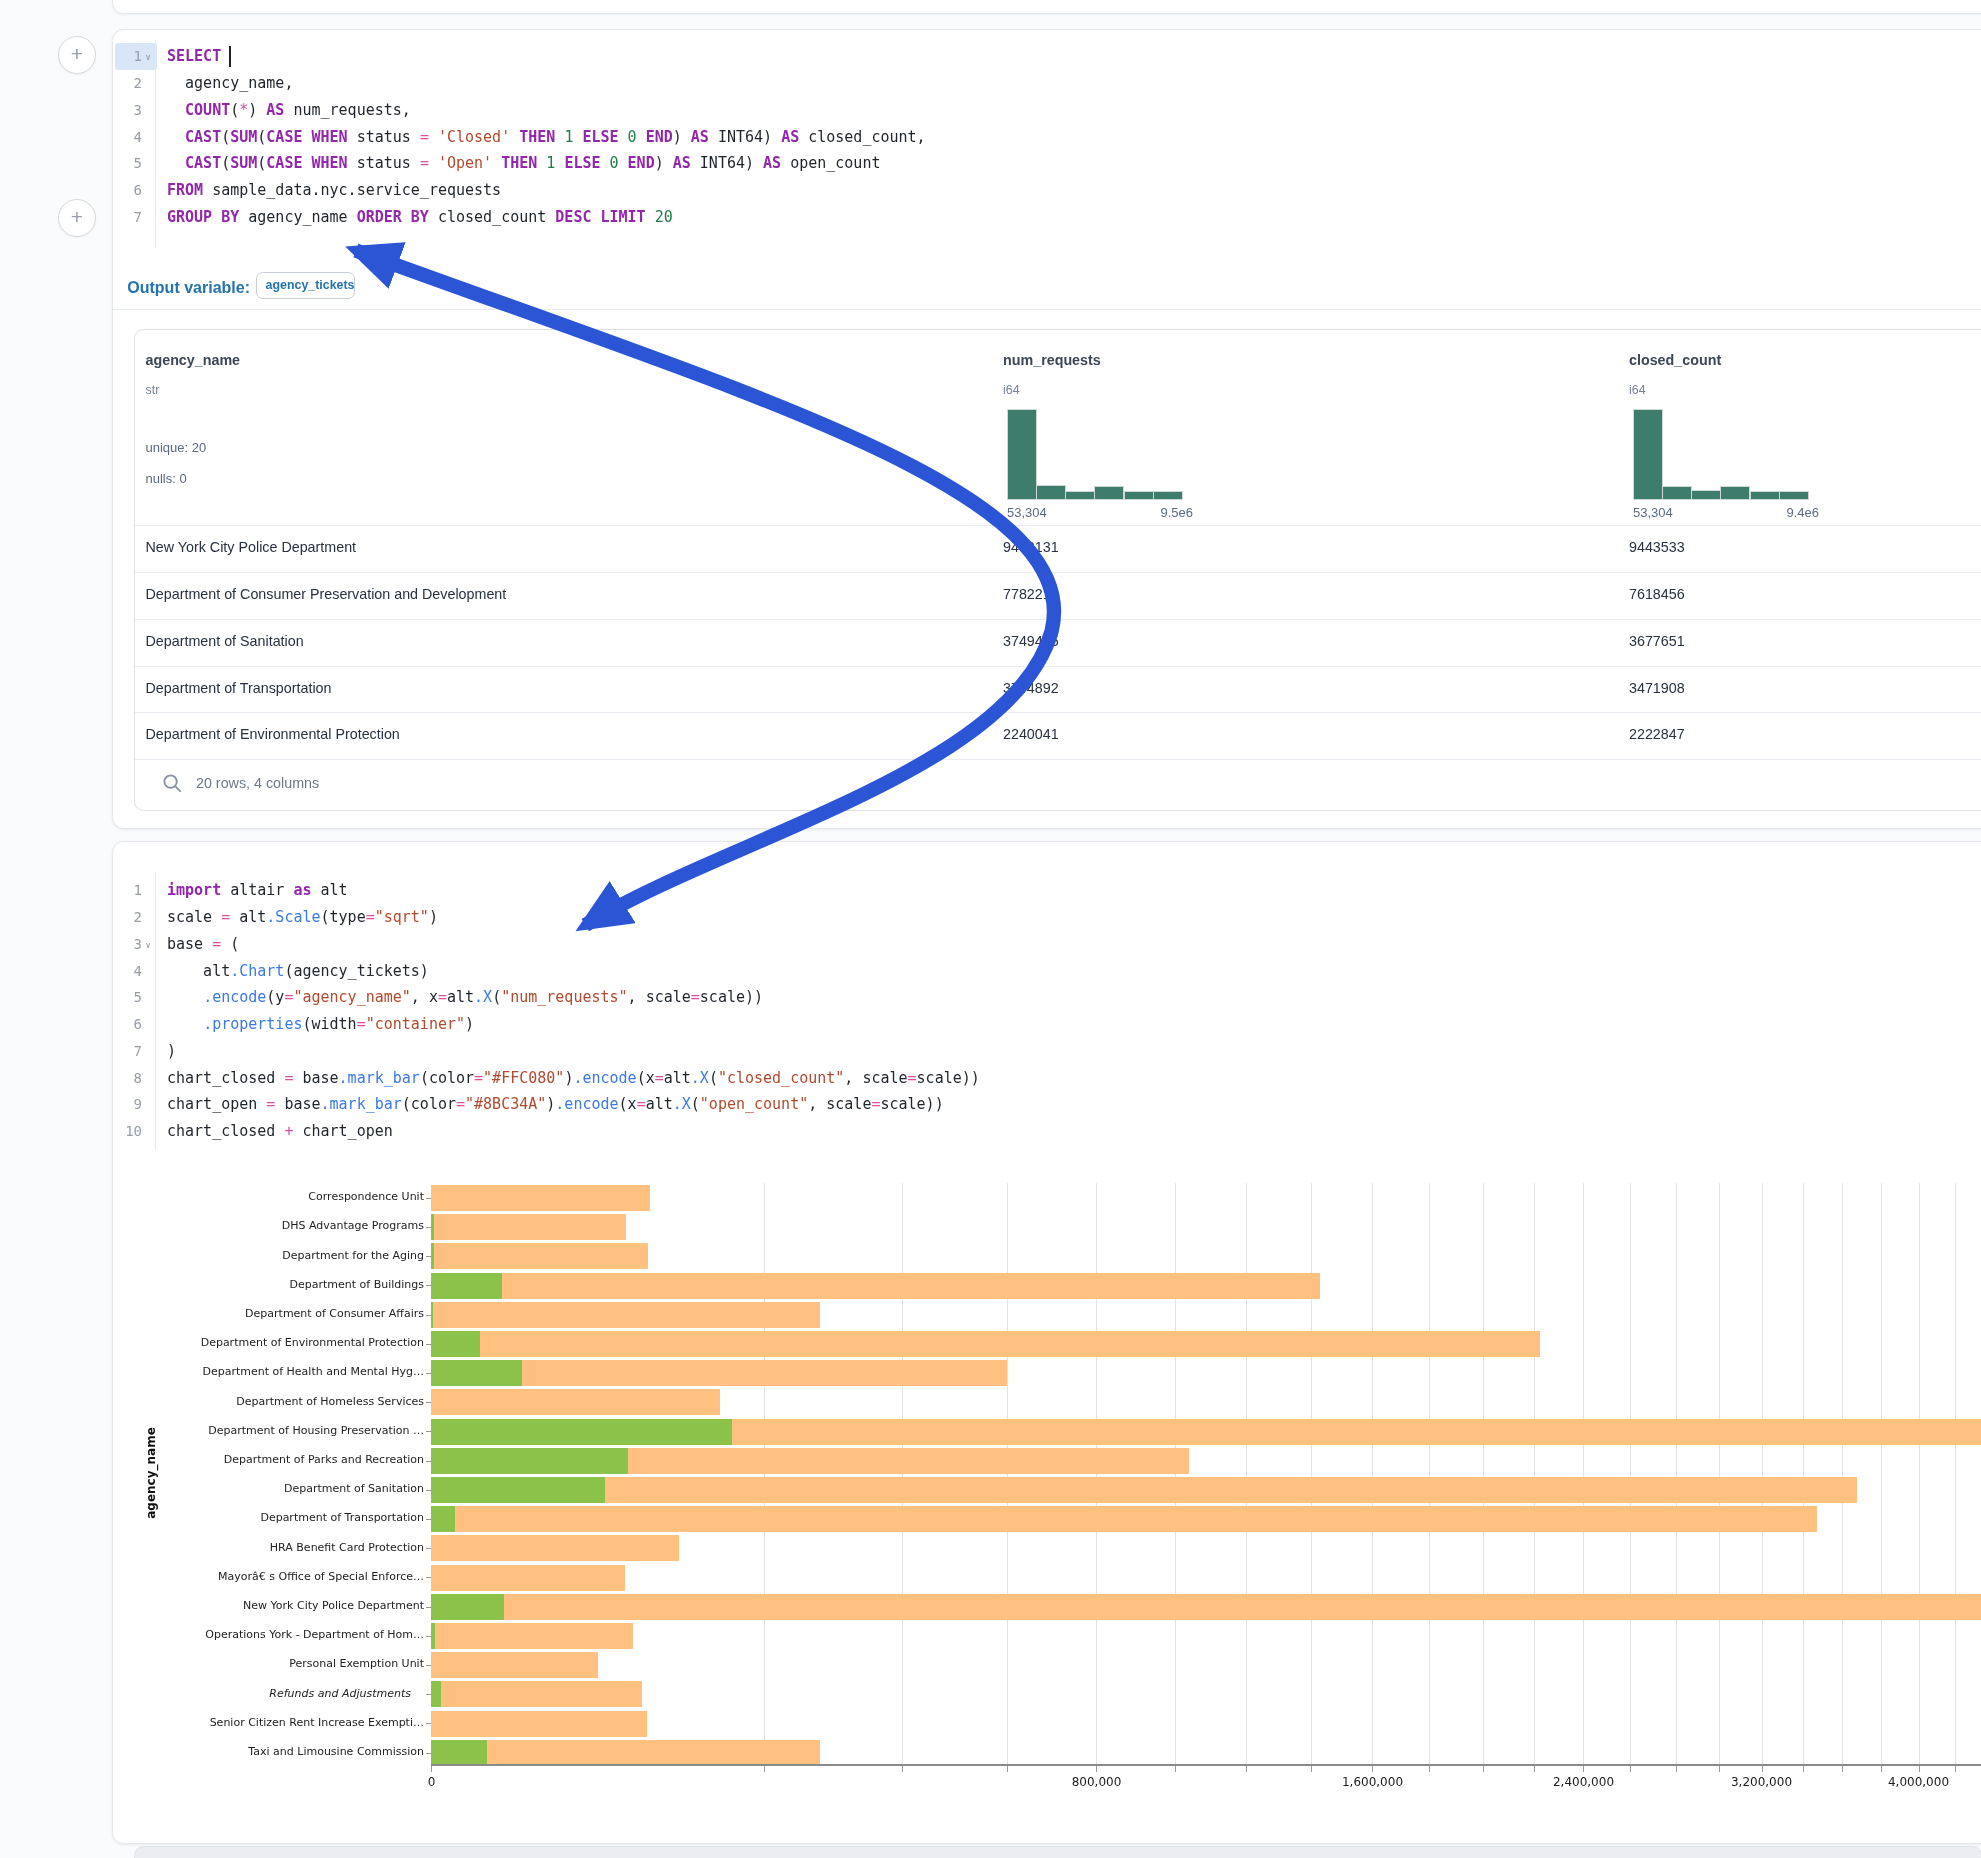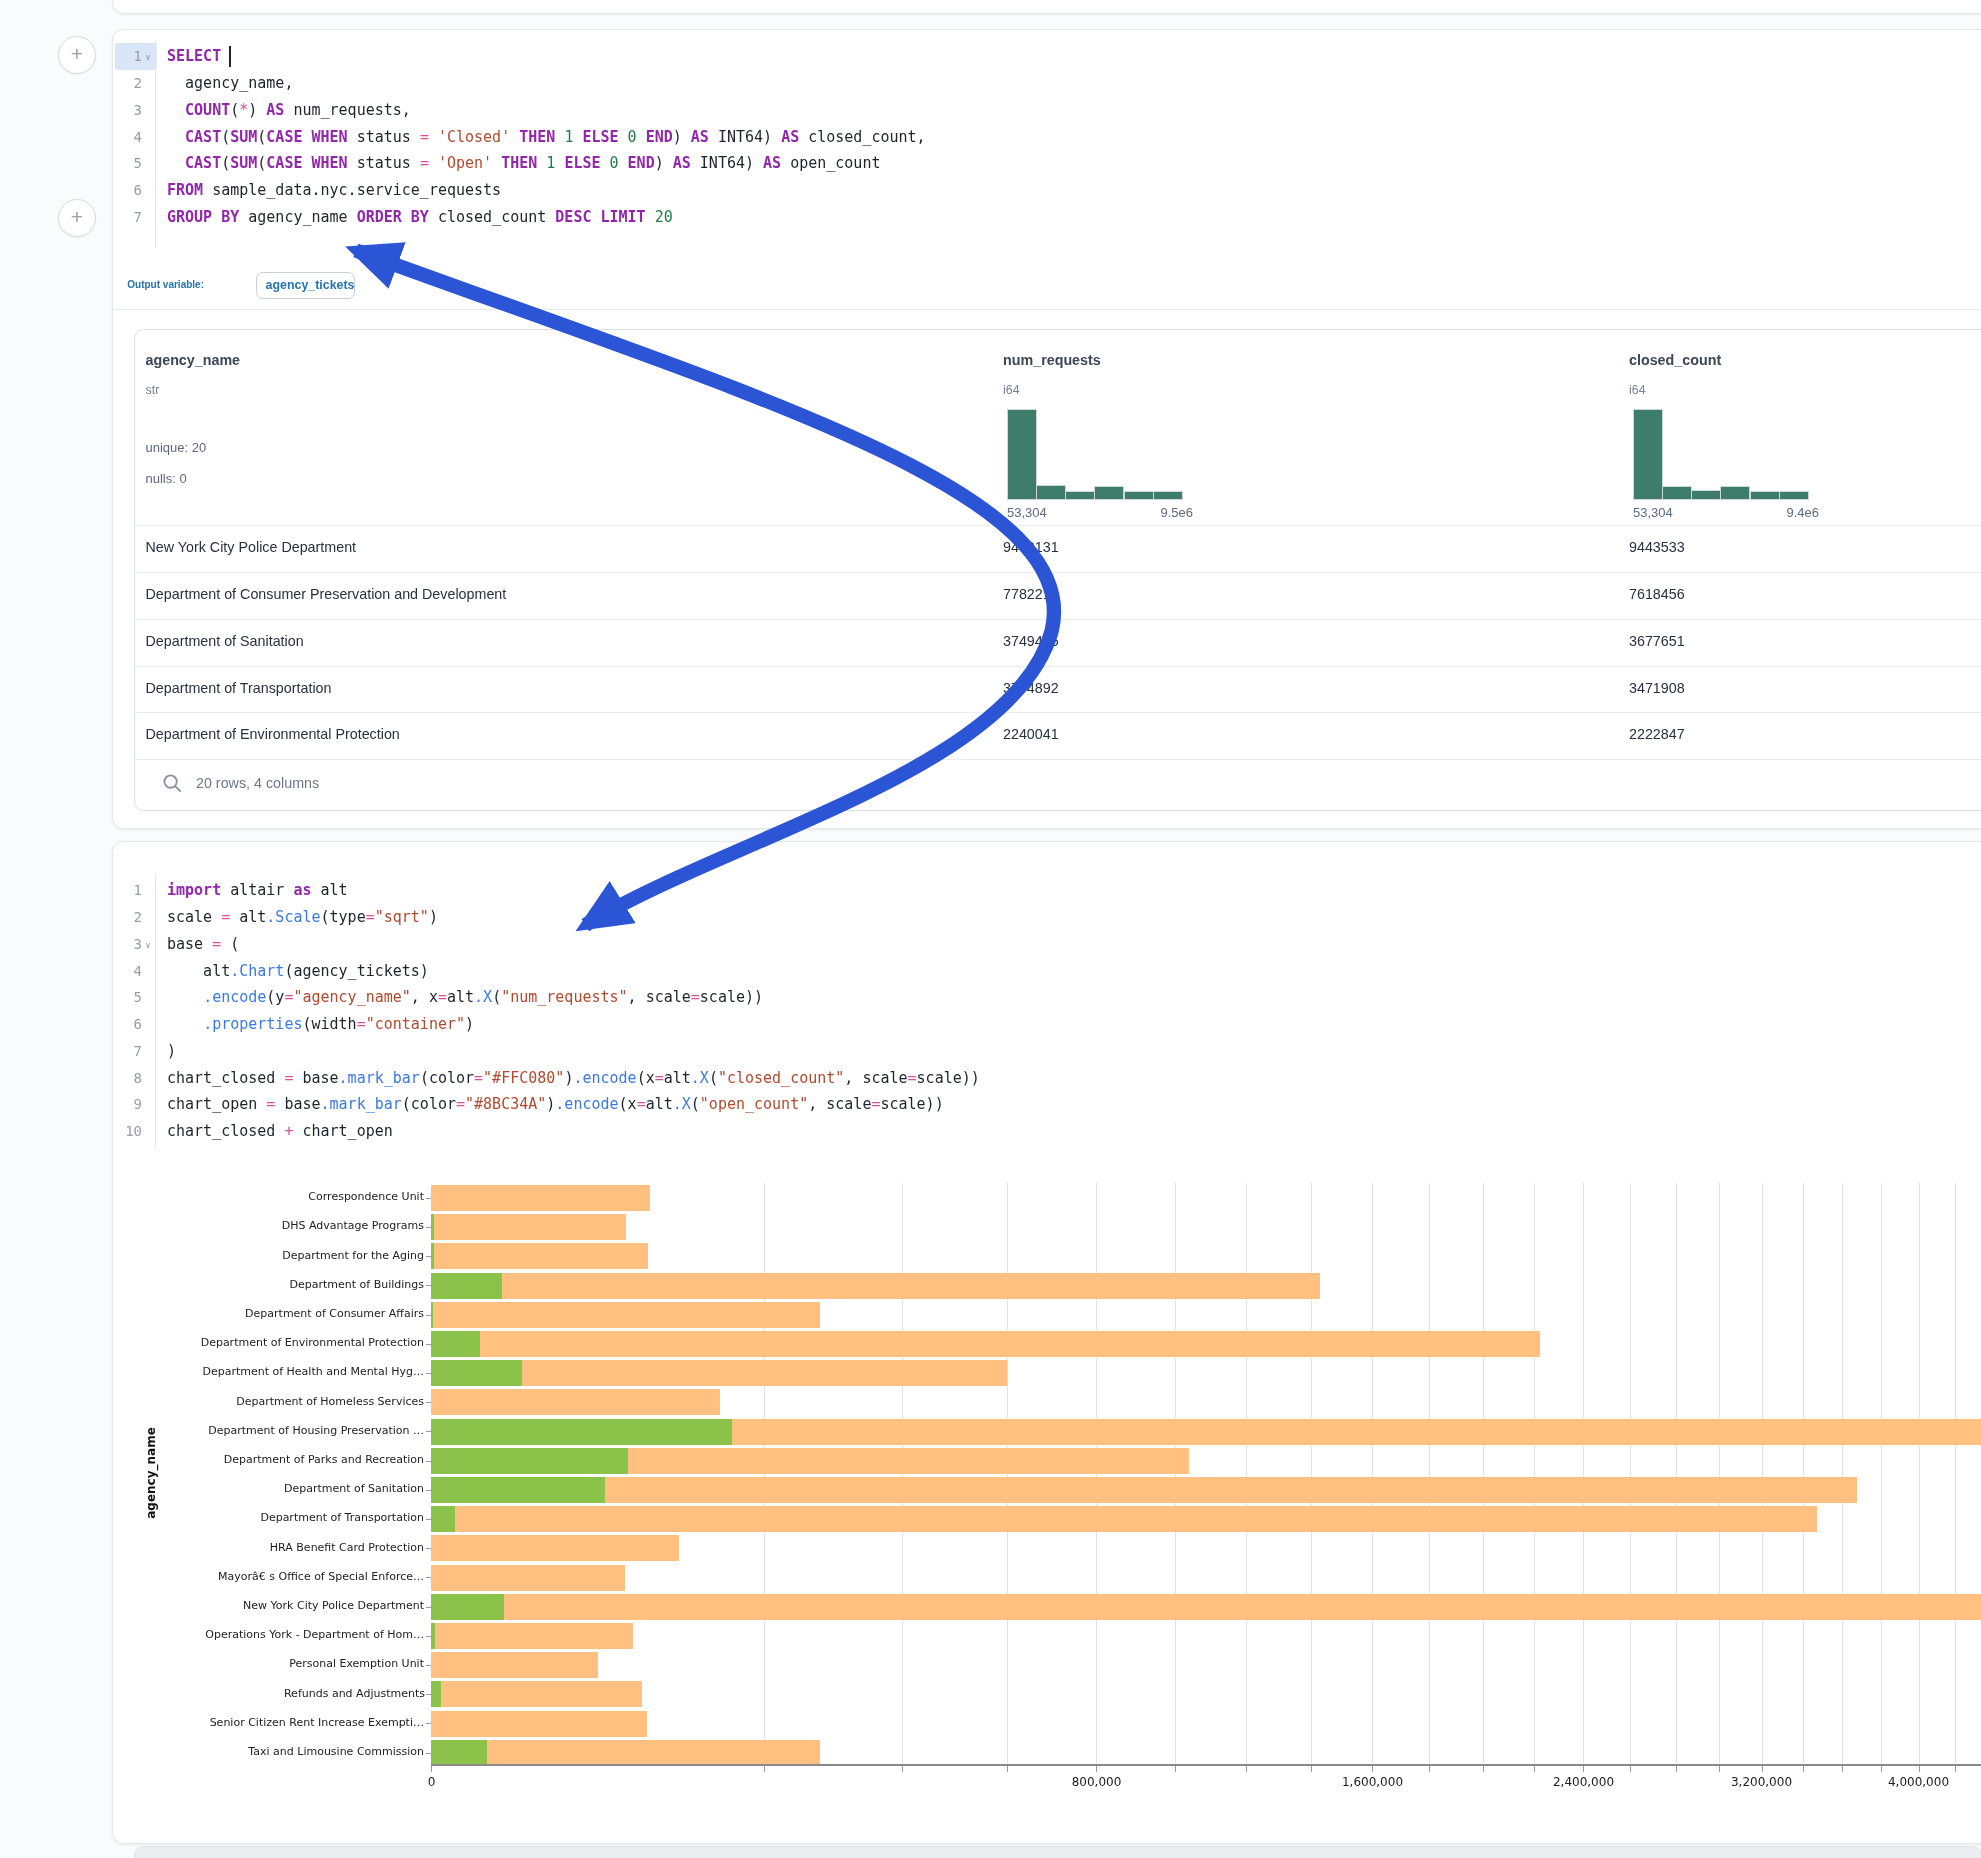--- a/index.html
+++ b/index.html
@@ -37,21 +37,21 @@
   .gutter-sep{position:absolute;left:42px;width:1px;background:#e4e7ec;}
   .gutter-hl{position:absolute;left:1.9px;width:42px;height:27px;background:#d9e6f8;border-radius:2.9px;}
   .tok-kw{color:#9327ab;font-weight:bold;}
   .tok-str{color:#b14a2e;}
   .tok-num{color:#1f7d48;}
   .tok-op{color:#d94f9e;}
   .tok-fn{color:#3b78e8;}
   .tok-pl{color:#1f242c;}
   .cursor{position:absolute;width:1.9px;height:21px;background:#222;top:2.9px;}
   
-  .outvar-label{position:absolute;left:14.3px;top:249px;font-size:10px;font-weight:bold;color:#2574ae;}
+  .outvar-label{position:absolute;left:14.3px;top:249px;font-size:16px;font-weight:bold;color:#2574ae;}
   .outvar-pill{position:absolute;left:143px;top:242px;height:27px;width:99px;box-sizing:border-box;
     border:1px solid #c9cfd8;border-radius:6.7px;background:#fff;overflow:hidden;
     font-size:12.4px;font-weight:bold;color:#2574ae;line-height:25px;padding-left:8.6px;white-space:nowrap;}
   .cell-divider{position:absolute;left:0;right:0;top:279px;height:1px;background:#e7eaee;}
   
   .tbl{position:absolute;left:21px;top:299px;right:-1.9px;height:480px;
     border:1px solid #dce0e6;border-radius:9.6px;background:#fff;}
   .tbl .hdr{position:absolute;left:0;right:0;top:0;height:195px;}
   .col-name{position:absolute;top:22px;font-size:14.3px;font-weight:bold;color:#3c4656;}
   .col-type{position:absolute;top:53px;font-size:12.4px;color:#76829a;}
@@ -288,21 +288,21 @@
       <div class="ytick" style="left: 313px; top: 765px;"></div>
       <div class="bar" style="left: 318px; top: 752px; width: 1568px; background: rgb(255, 192, 128);"></div>
       <div class="bar" style="left: 318px; top: 752px; width: 73px; background: rgb(139, 195, 74);"></div>
       <div class="ylab" style="left: 24px; top: 786px;">Operations York - Department of Hom…</div>
       <div class="ytick" style="left: 313px; top: 794px;"></div>
       <div class="bar" style="left: 318px; top: 781px; width: 202px; background: rgb(255, 192, 128);"></div>
       <div class="bar" style="left: 318px; top: 781px; width: 4.1px; background: rgb(139, 195, 74);"></div>
       <div class="ylab" style="left: 24px; top: 815px;">Personal Exemption Unit</div>
       <div class="ytick" style="left: 313px; top: 823px;"></div>
       <div class="bar" style="left: 318px; top: 810px; width: 167px; background: rgb(255, 192, 128);"></div>
-      <div class="ylab" style="left: 25px; top: 845px;">Refunds and Adjustments</div>
+      <div class="ylab" style="left: 11px; top: 845px; font-style: italic;">Refunds and Adjustments</div>
       <div class="ytick" style="left: 313px; top: 852px;"></div>
       <div class="bar" style="left: 318px; top: 839px; width: 211px; background: rgb(255, 192, 128);"></div>
       <div class="bar" style="left: 318px; top: 839px; width: 9.6px; background: rgb(139, 195, 74);"></div>
       <div class="ylab" style="left: 24px; top: 874px;">Senior Citizen Rent Increase Exempti…</div>
       <div class="ytick" style="left: 313px; top: 881px;"></div>
       <div class="bar" style="left: 318px; top: 869px; width: 216px; background: rgb(255, 192, 128);"></div>
       <div class="ylab" style="left: 24px; top: 903px;">Taxi and Limousine Commission</div>
       <div class="ytick" style="left: 313px; top: 911px;"></div>
       <div class="bar" style="left: 318px; top: 898px; width: 389px; background: rgb(255, 192, 128);"></div>
       <div class="bar" style="left: 318px; top: 898px; width: 56px; background: rgb(139, 195, 74);"></div>

